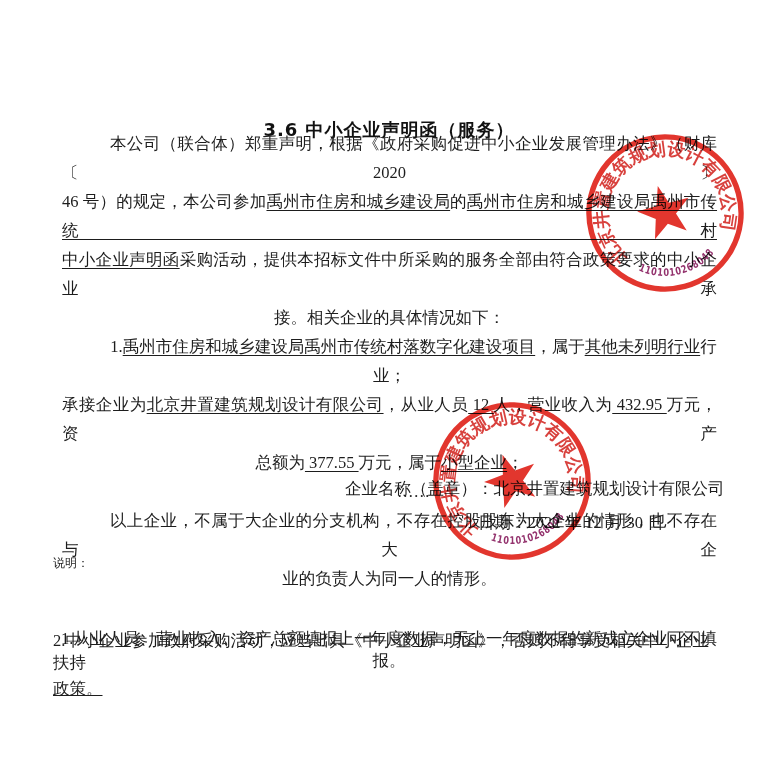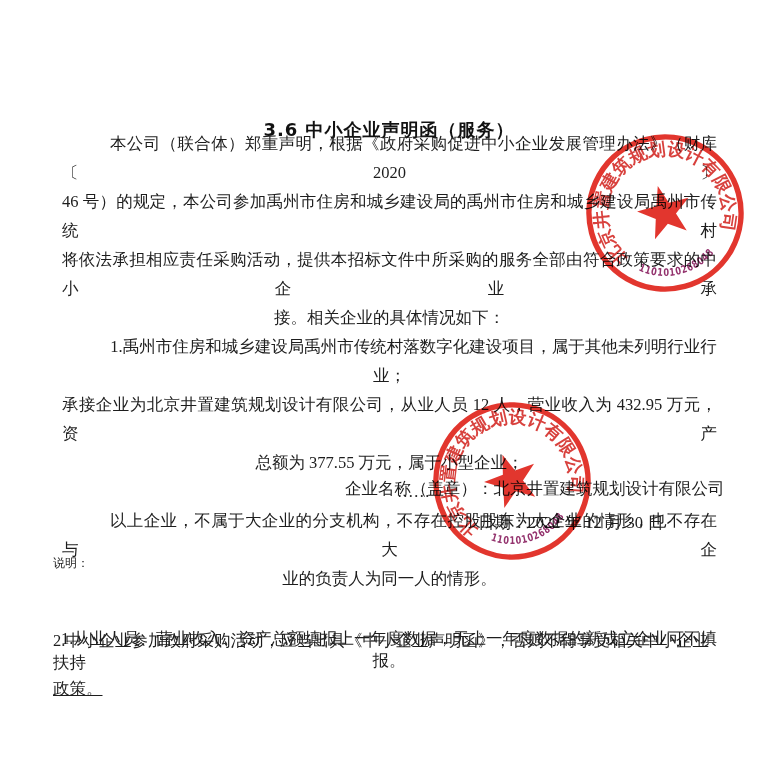--- a/index.html
+++ b/index.html
@@ -30,21 +30,21 @@
   }
   .doc-body .line {
     min-height: 29px;
     line-height: 29px;
     font-size: 16.5px;
     white-space: pre-wrap;
     text-align: center;
   }
   .doc-body .line.fill { text-align: justify; text-align-last: justify; text-justify: inter-character; }
   .doc-body .line.ind { text-indent: 48px; }
-  .u { text-underline-offset: 3px; margin-top: 12px; }
+  .u { text-decoration: underline; text-underline-offset: 3px; margin-top: 12px; }
   .sig-line {
     position: absolute;
     font-size: 16.5px;
     line-height: 22px;
     white-space: pre;
   }
   #sig-company { left: 345px; top: 478px; }
   #sig-date    { left: 478px; top: 512px; }
   .notes-heading {
     position: absolute;
@@ -76,21 +76,21 @@
   .seal-num-text { font-family: "DejaVu Sans", sans-serif; font-size: 10.5px; font-weight: 700; letter-spacing: 1px; }
 </style>
 </head>
 <body style="color: rgb(29, 29, 29); background: rgb(255, 255, 255);">
 
 <div class="doc-title">3.6 中小企业声明函（服务）</div>
 
 <div class="doc-body">
     <div class="line fill ind"><span>本公司（联合体）郑重声明，根据《政府采购促进中小企业发展管理办法》（财库〔2020〕</span></div>
     <div class="line fill"><span>46 号）的规定，本公司参加</span><span class="u">禹州市住房和城乡建设局</span><span>的</span><span class="u">禹州市住房和城乡建设局禹州市传统村</span></div>
-    <div class="line fill"><span class="u">将依法承担相应责任</span><span>采购活动，提供本招标文件中所采购的服务全部由符合政策要求的中小企业承</span></div>
+    <div class="line fill"><span class="u">中小企业声明函</span><span>采购活动，提供本招标文件中所采购的服务全部由符合政策要求的中小企业承</span></div>
     <div class="line"><span>接。相关企业的具体情况如下：</span></div>
     <div class="line ind"><span>1.</span><span class="u">禹州市住房和城乡建设局禹州市传统村落数字化建设项目</span><span>，属于</span><span class="u">其他未列明行业</span><span>行业；</span></div>
     <div class="line fill"><span>承接企业为</span><span class="u">北京井置建筑规划设计有限公司</span><span>，从业人员</span><span class="u"> 12 </span><span>人，营业收入为</span><span class="u"> 432.95 </span><span>万元，资产</span></div>
     <div class="line"><span>总额为</span><span class="u"> 377.55 </span><span>万元，属于</span><span class="u">小型企业</span><span>；</span></div>
     <div class="line ind"><span>……</span></div>
     <div class="line fill ind"><span>以上企业，不属于大企业的分支机构，不存在控股股东为大企业的情形，也不存在与大企</span></div>
     <div class="line"><span>业的负责人为同一人的情形。</span></div>
   </div>
 
 <div class="sig-line" id="sig-company">企业名称（盖章）：北京井置建筑规划设计有限公司</div>

